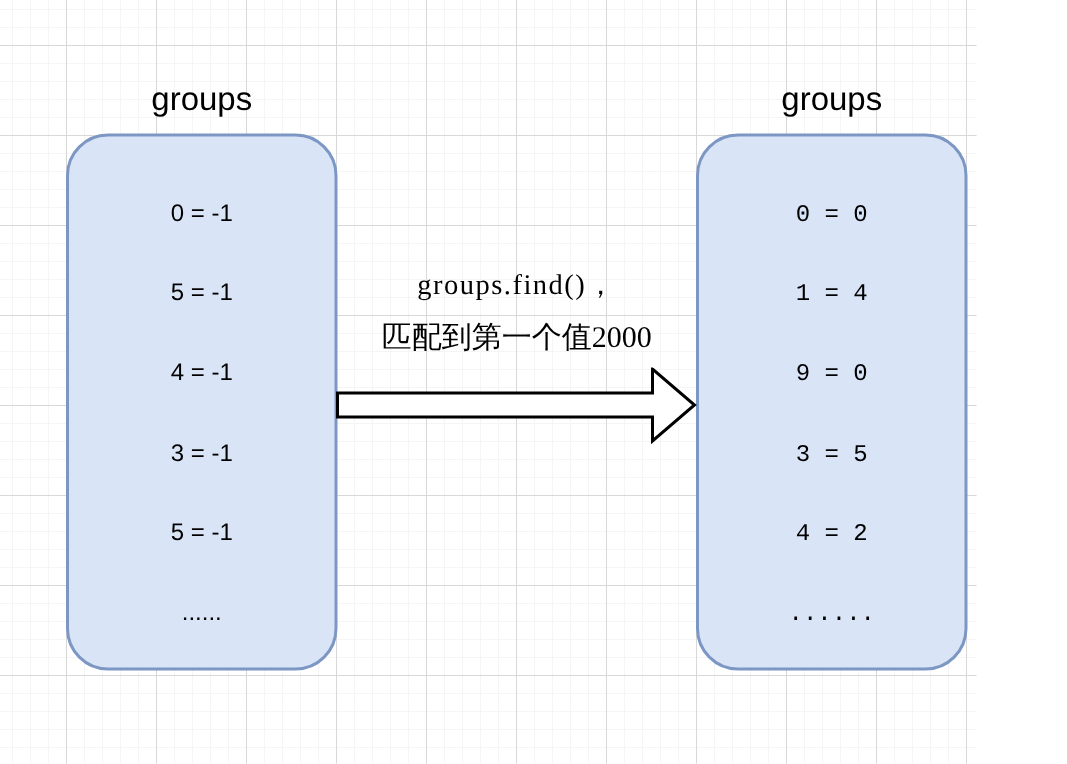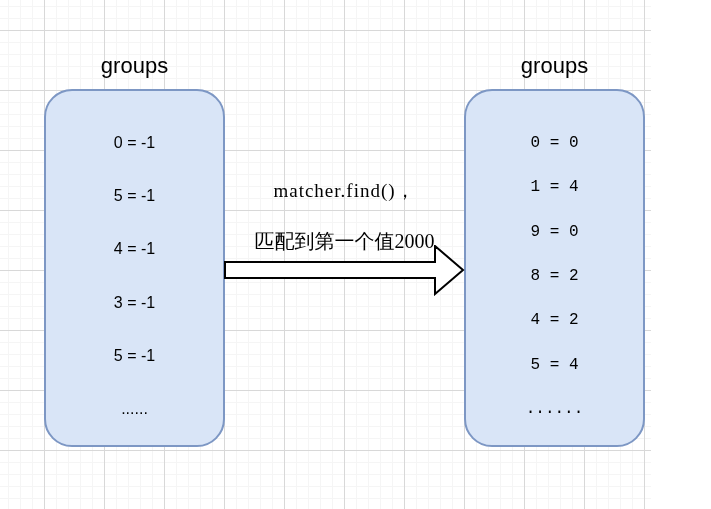--- a/index.html
+++ b/index.html
@@ -71,21 +71,21 @@
     text-align: center;
     font-family: "Liberation Serif", "DejaVu Serif", serif;
     color: var(--text-color);
   }
   .arrow-label .line1 {
     font-size: 19px;
     line-height: 24px;
     letter-spacing: 1px;
   }
   .arrow-label .line2 {
-    margin-top: 26px;
+    margin-top: 10px;
     font-size: 20px;
     line-height: 25px;
   }
   .block-arrow {
     position: absolute;
     left: 224px;
     top: 245px;
     display: block;
   }
   .block-arrow polygon {
@@ -110,28 +110,27 @@
     <div class="group-row">4 = -1</div>
     <div class="group-row">3 = -1</div>
     <div class="group-row">5 = -1</div>
     <div class="group-row">......</div>
   </div>
 
   <div class="group-box right">
     <div class="group-row">0 = 0</div>
     <div class="group-row">1 = 4</div>
     <div class="group-row">9 = 0</div>
-    <div class="group-row">8 = 2</div>
+    <div class="group-row">3 = 5</div>
     <div class="group-row">4 = 2</div>
-    <div class="group-row">5 = 4</div>
     <div class="group-row">......</div>
   </div>
 
   <div class="arrow-label">
-    <div class="line1">matcher.find()，</div>
+    <div class="line1">groups.find()，</div>
     <div class="line2">匹配到第一个值2000</div>
   </div>
 
   <svg class="block-arrow" width="241" height="51" viewBox="0 0 241 51" xmlns="http://www.w3.org/2000/svg">
     <polygon points="1,17 211,17 211,1 239,25 211,49 211,33 1,33"></polygon>
   </svg>
 
 </div>
 
 </body></html>

